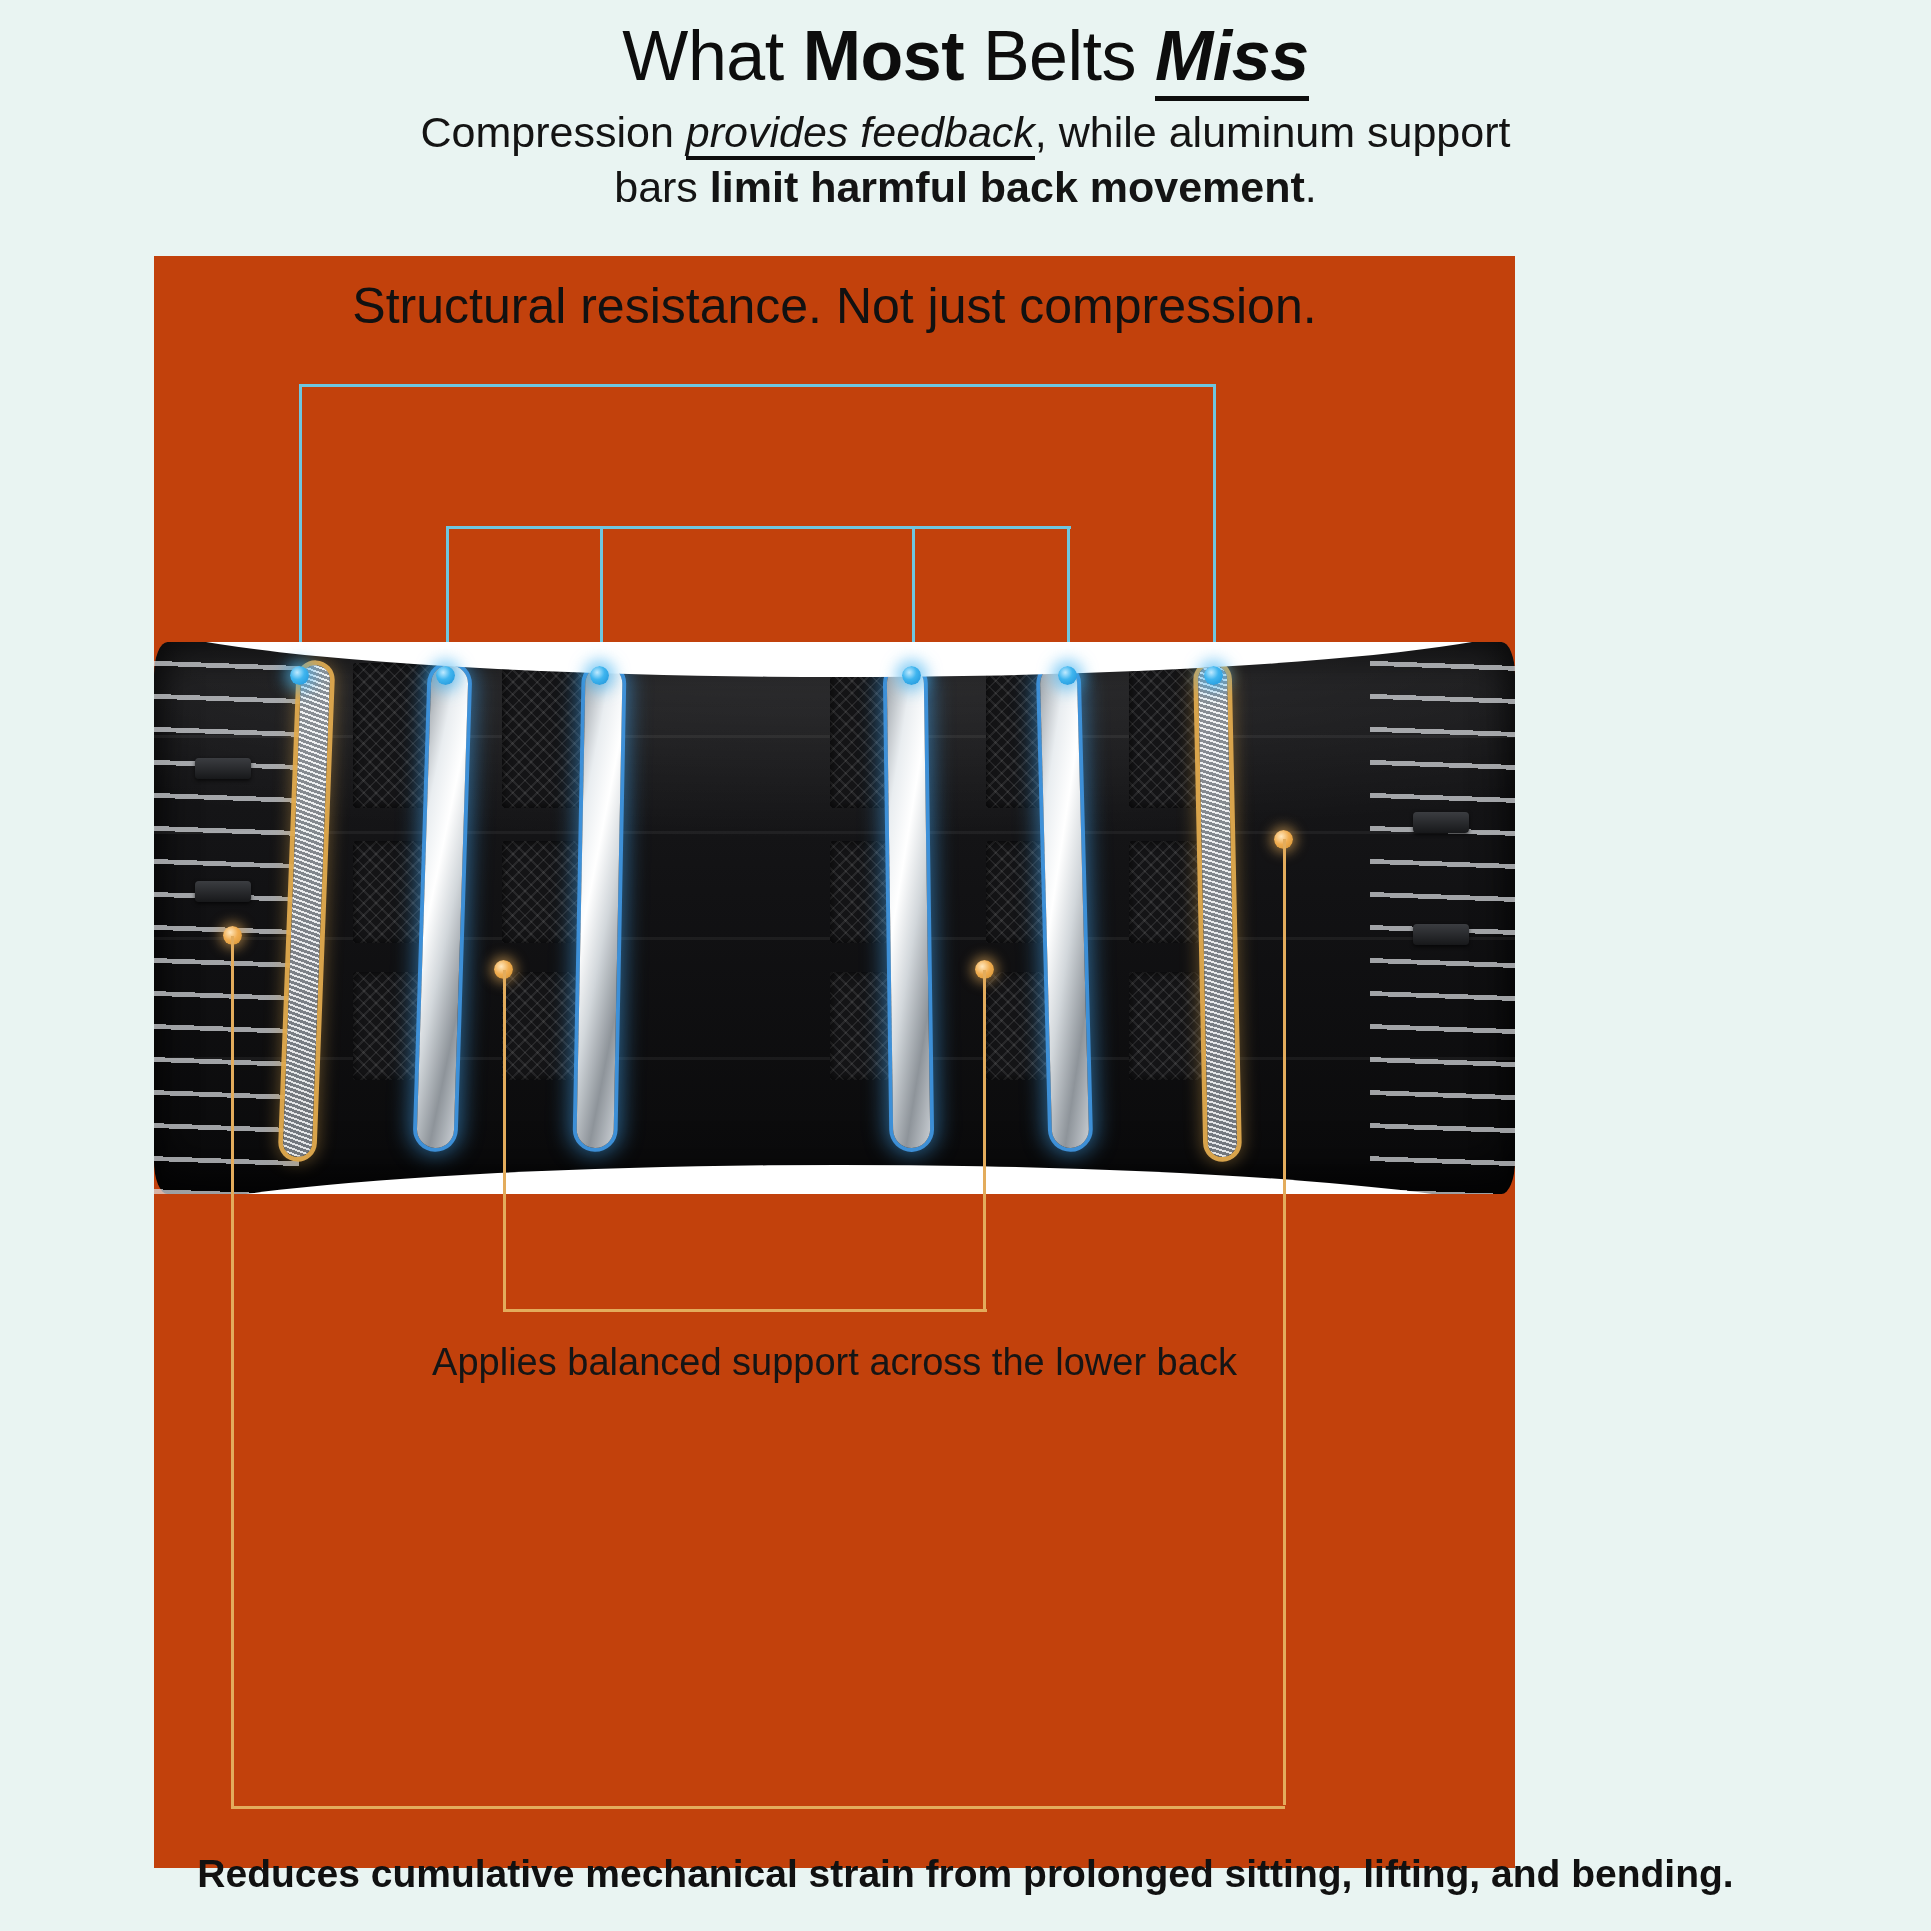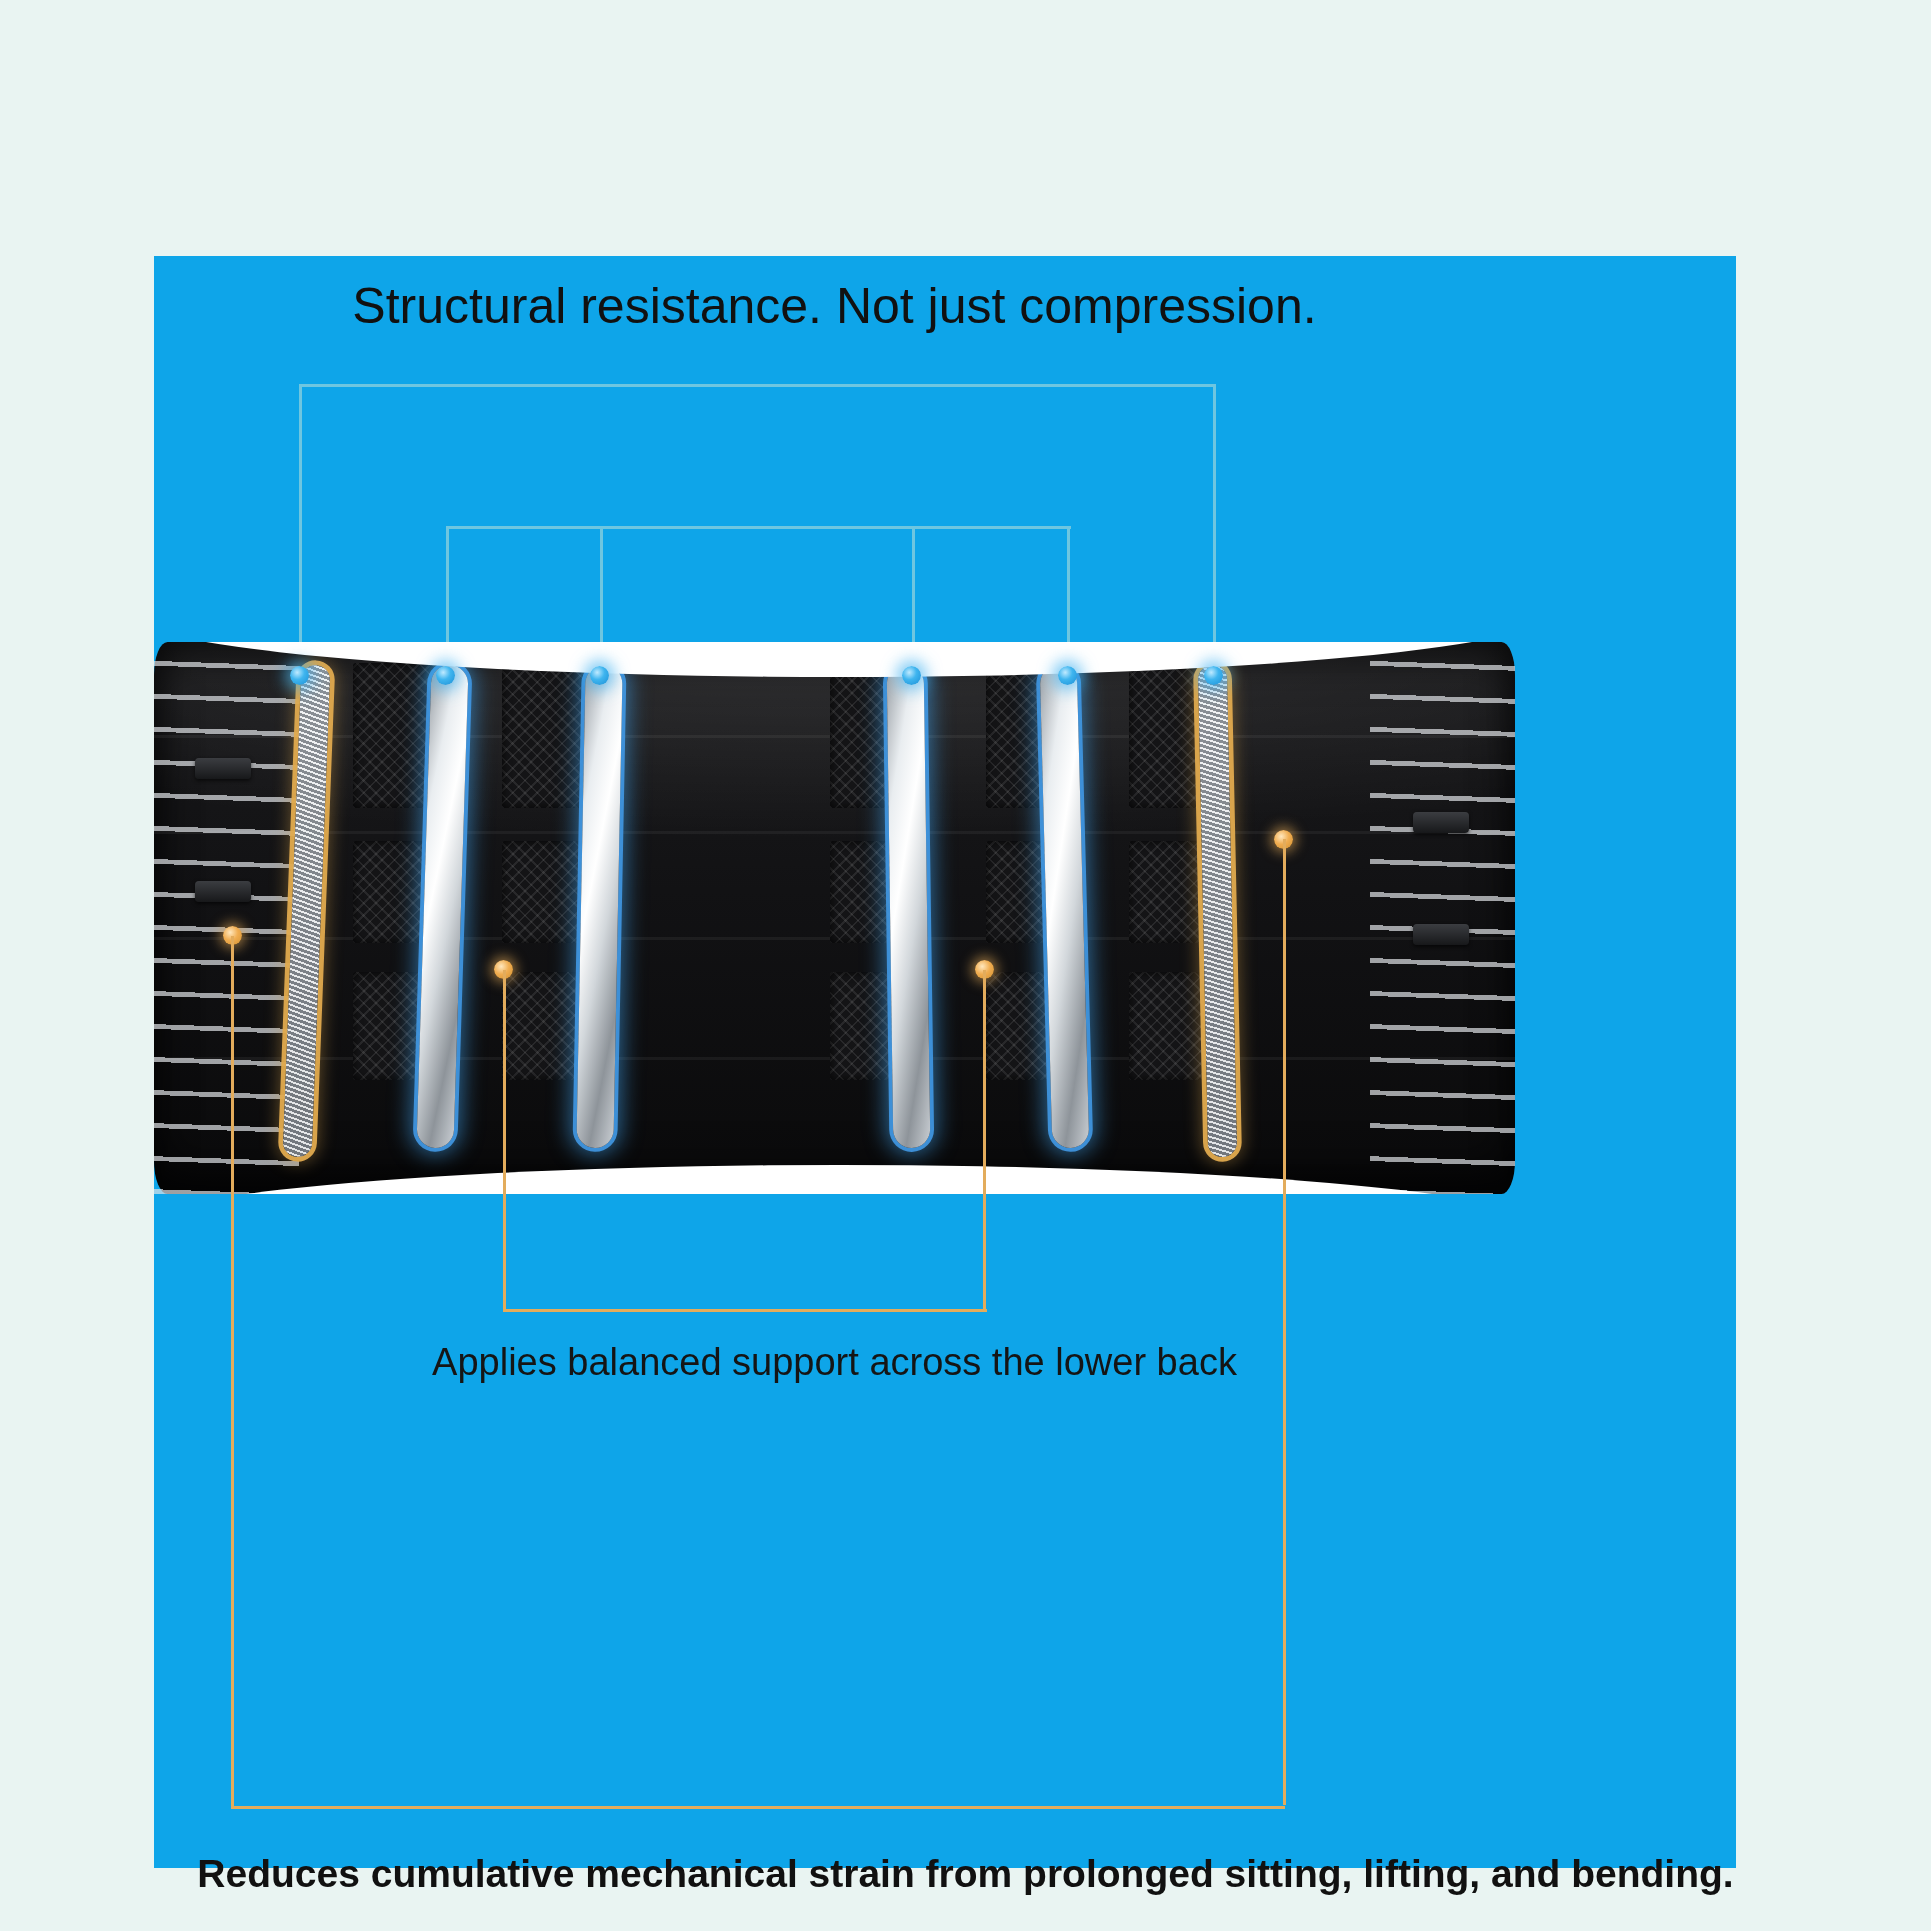--- a/index.html
+++ b/index.html
@@ -29,22 +29,22 @@
   .hero-sub{
     margin-top:13.5px;
     font-size:43px;line-height:1.30;font-weight:400;color:#141414;
     text-align:center;max-width:1139px;
   }
   .hero-sub .u{font-style:italic;border-bottom:4.8px solid #0d0d0d;}
   .hero-sub b{font-weight:800;}
 
   
   .card{
-    position:absolute;left:154px;top:256px;width:1582px;height:1612px;
-    background:#0ea5e9;
+    position:absolute;left:154px;top:256px;width:1361px;height:1612px;
+    background:#c2410c;
   }
   .card-title{
     position:absolute;left:0;top:21px;width:1361px;text-align:center;
     font-size:50px;font-weight:400;color:#111;white-space:nowrap;
   }
 
   
   .photo{
     position:absolute;left:0px;top:386px;width:1361px;height:552px;
     overflow:hidden;
@@ -125,20 +125,28 @@
   .foot-label{
     position:absolute;left:0;top:1852px;width:1931px;text-align:center;
     font-size:39px;font-weight:700;color:#111;white-space:nowrap;
   }
 </style>
 </head>
 <body>
 
 <div class="stage">
 
+  <div class="hero">
+    <div class="hero-title">
+      <span>What </span><b>Most</b><span> Belts </span><i>Miss</i>
+    </div>
+    <div class="hero-sub">
+      <span>Compression </span><span class="u">provides feedback</span><span>, while aluminum support bars </span><b>limit harmful back movement</b><span>.</span>
+    </div>
+  </div>
 
   <div class="card">
 
     <div class="card-title">Structural resistance. Not just compression.</div>
 
     <div class="cal h" style="left:145px;top:128px;width:917px;"></div>
     <div class="cal v" style="left:145px;top:128px;height:290px;"></div>
     <div class="cal v" style="left:1059px;top:128px;height:290px;"></div>
 
     <div class="cal h" style="left:292px;top:270px;width:625px;"></div>

